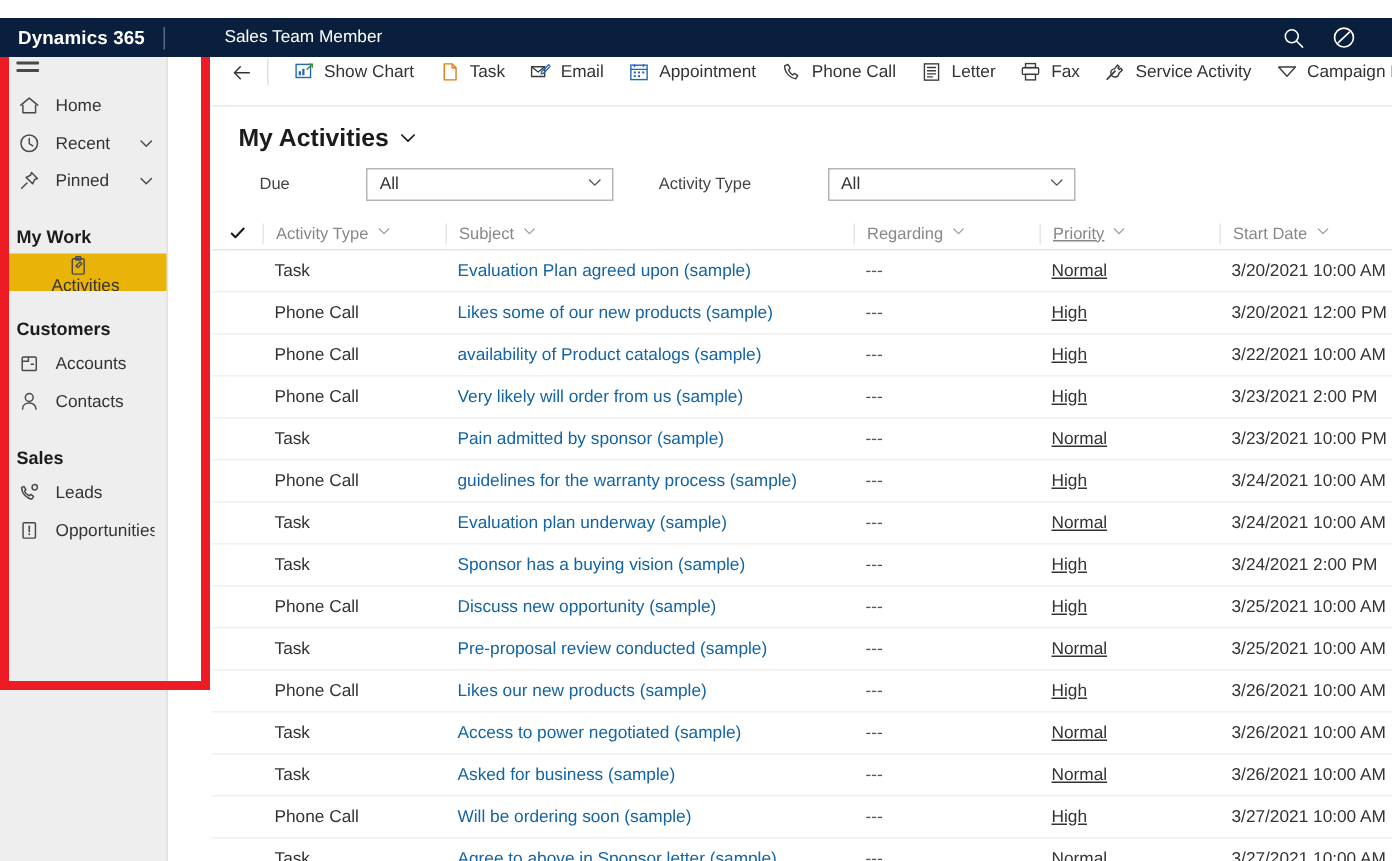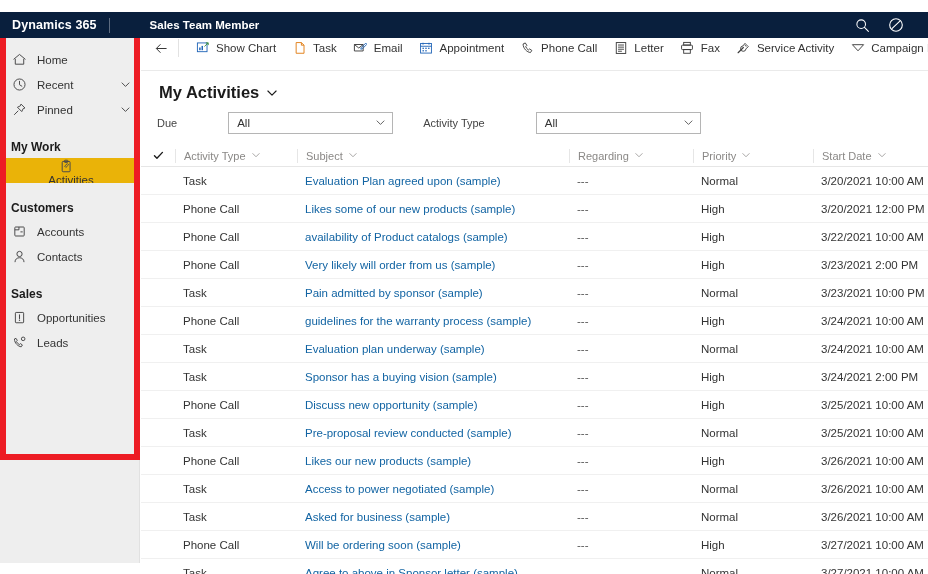--- a/index.html
+++ b/index.html
@@ -44,38 +44,38 @@
   }
   .brand-sep {
     width: 1px;
     height: 15px;
     background: #5d6b80;
     margin: 0 12px;
   }
   .app-name {
     color: #ffffff;
     font-size: 11.5px;
-    font-weight: bold;
+    font-weight: normal;
     white-space: nowrap;
     padding-left: 28px;
   }
   .topbar-spacer { flex: 1 1 auto; }
   .topbar-icons {
     display: flex;
     align-items: center;
     gap: 18px;
     margin-right: 14px;
   }
   .topbar-icons svg { display: block; }
 
   
   .sidebar {
     position: absolute;
-    top: 15px; left: 0;
-    width: 140px;
+    top: 26px; left: 0;
+    width: 112px;
     height: 548px;
     background: #eeeeee;
     border-right: 1px solid #e1e1e1;
     box-sizing: border-box;
     z-index: 10;
   }
   .hamburger-row {
     height: 32px;
     display: flex;
     align-items: center;
@@ -224,21 +224,21 @@
     font-weight: bold;
     color: #1b1b1b;
     cursor: pointer;
   }
   .view-title .chev { margin-left: 7px; position: relative; top: 1px; }
 
   
   .filters {
     display: flex;
     align-items: center;
-    padding: 10px 0 0 16px;
+    padding: 10px 0 0 32px;
   }
   .filter-label {
     font-size: 11px;
     color: #444444;
     margin-right: 7px;
     white-space: nowrap;
   }
   .filter-select {
     height: 22px;
     border: 1px solid #b5b5b5;
@@ -288,21 +288,21 @@
     padding-left: 8px;
     box-sizing: border-box;
     overflow: hidden;
     white-space: nowrap;
     cursor: pointer;
   }
   .hcell .chev { margin-left: 5px; opacity: .85; }
   .c-type   { width: 122px; flex: 0 0 122px; }
   .c-subj   { width: 258px; flex: 0 0 258px; }
   .c-regard { width: 124px; flex: 0 0 124px; margin-left: 14px; }
-  .c-prio   { width: 120px; flex: 0 0 120px; }
+  .c-prio   { width: 120px; flex: 0 0 120px; text-decoration: underline; }
   .c-date   { width: 140px; flex: 0 0 140px; }
 
   .grid-row {
     display: flex;
     align-items: center;
     height: 28px;
     border-bottom: 1px solid #f0f0f0;
     font-size: 11.5px;
     padding-left: 10px;
     box-sizing: border-box;
@@ -434,35 +434,35 @@
       </span>
       <span class="nav-label">Contacts</span>
     </div>
 
     <div class="gap-md"></div>
 
     <div class="group-title">Sales</div>
     <div class="nav-item">
       <span class="nav-ico">
         <svg width="15" height="15" viewBox="0 0 16 16">
+          <path d="M2.6 4.2c0 4.6 4 8 7.2 8.4l1.3-2-2.1-1.4-1.2 1C6.3 9.3 5.2 8.2 4.6 6.9l1-1.2L4.3 3.6z" fill="none" stroke="#49494a" stroke-width="1.05" stroke-linejoin="round"></path>
+          <circle cx="11.9" cy="4.1" r="1.9" fill="none" stroke="#49494a" stroke-width="1.05"></circle>
+        </svg>
+      </span>
+      <span class="nav-label">Leads</span>
+    </div>
+    <div class="nav-item">
+      <span class="nav-ico">
+        <svg width="15" height="15" viewBox="0 0 16 16">
           <rect x="3.6" y="2.6" width="8.8" height="11" rx=".8" fill="none" stroke="#49494a" stroke-width="1.05"></rect>
           <line x1="8" y1="5.1" x2="8" y2="9" stroke="#49494a" stroke-width="1.1" stroke-linecap="round"></line>
           <circle cx="8" cy="10.9" r=".72" fill="#49494a"></circle>
         </svg>
       </span>
       <span class="nav-label">Opportunities</span>
-    </div>
-    <div class="nav-item">
-      <span class="nav-ico">
-        <svg width="15" height="15" viewBox="0 0 16 16">
-          <path d="M2.6 4.2c0 4.6 4 8 7.2 8.4l1.3-2-2.1-1.4-1.2 1C6.3 9.3 5.2 8.2 4.6 6.9l1-1.2L4.3 3.6z" fill="none" stroke="#49494a" stroke-width="1.05" stroke-linejoin="round"></path>
-          <circle cx="11.9" cy="4.1" r="1.9" fill="none" stroke="#49494a" stroke-width="1.05"></circle>
-        </svg>
-      </span>
-      <span class="nav-label">Leads</span>
     </div>
   </div>
 
   <div class="annotation-box"></div>
 
   <div class="main">
 
     <div class="cmdbar">
       <div class="cmd-back">
         <svg width="15" height="15" viewBox="0 0 16 16">

